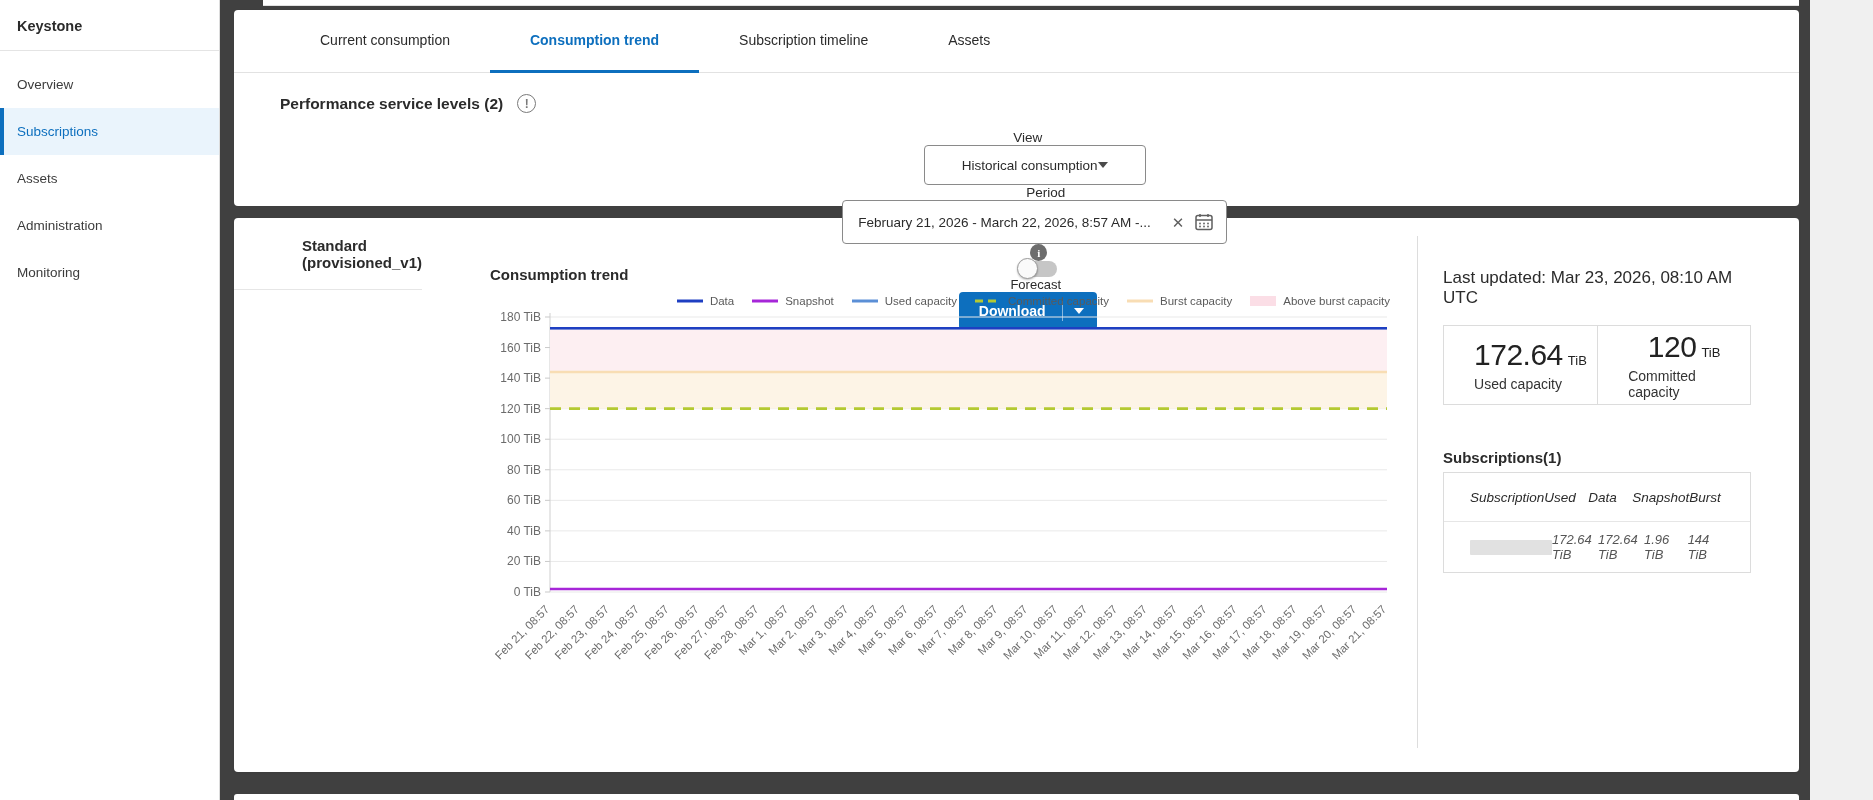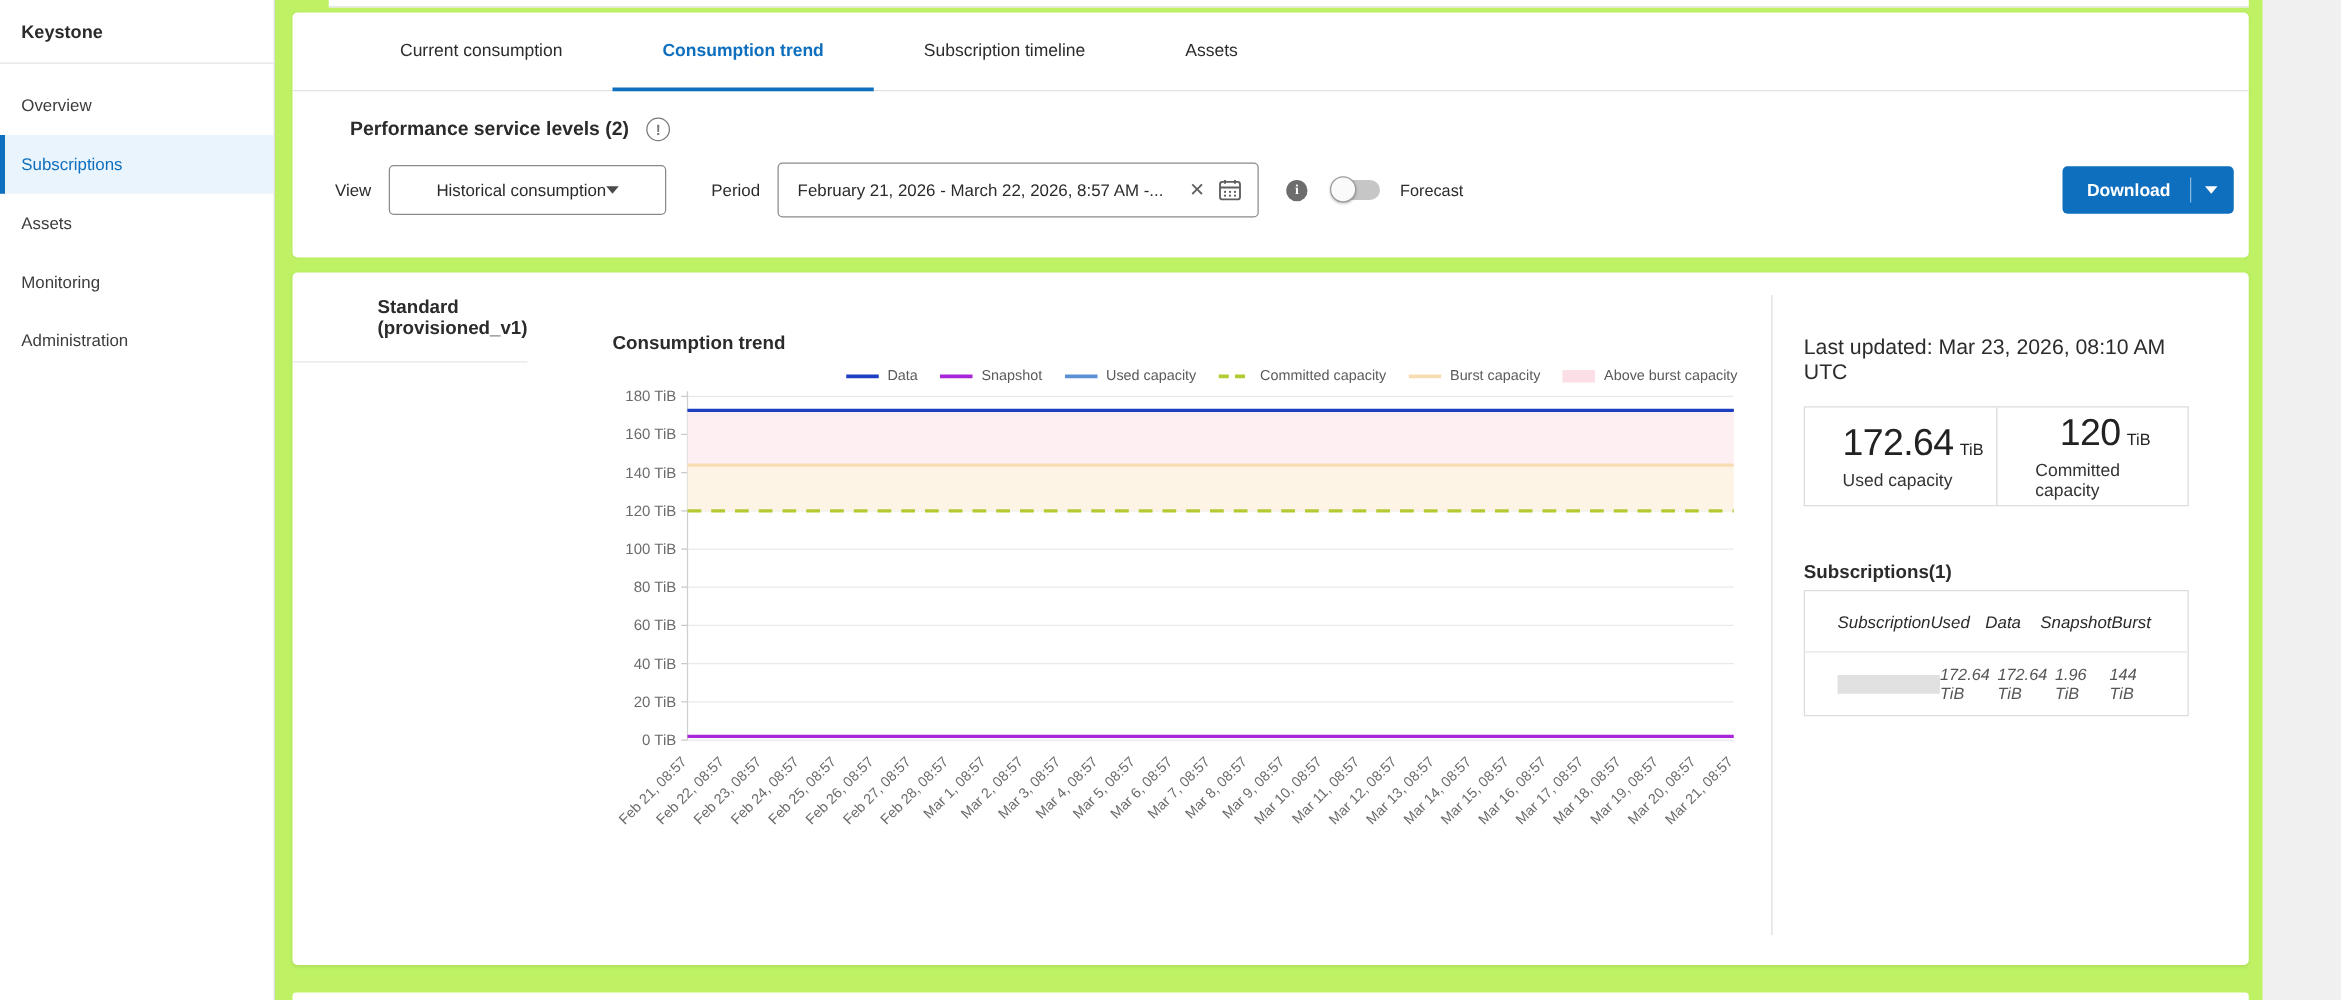--- a/index.html
+++ b/index.html
@@ -7,35 +7,35 @@
   .app { display:flex; width:1522px; height:800px; }
 
   
   .sidebar { width:220px; min-width:220px; background:#fff; border-right:1px solid #dcdcdc; height:100%; }
   .sidebar-title { font-size:14.5px; font-weight:700; color:#2b2b2b; padding:18px 0 16px 17px; border-bottom:1px solid #e4e4e4; }
   .nav-list { padding-top:10px; }
   .nav-item { height:47px; display:flex; align-items:center; padding-left:13px; border-left:4px solid transparent; font-size:13.5px; color:#3c3c3c; cursor:pointer; }
   .nav-item.active { background:#eaf4fc; border-left-color:#0d6fbe; color:#0d6fbe; }
 
   
-  .main { flex:1; background:#bef264; padding:0 11px 0 14px; position:relative; }
+  .main { flex:1; background:#404040; padding:0 11px 0 14px; position:relative; }
   .prev-card-strip { height:6px; background:#fff; margin:0 0 4px 29px; border-bottom:1px solid #e2e2e2; }
   .panel { background:#fff; border-radius:4px; }
   .panel-a { height:196px; box-shadow:0 0 2px rgba(0,0,0,.06); }
 
   
   .tabs { display:flex; height:63px; border-bottom:1px solid #e2e2e2; padding-left:46px; }
   .tab { padding:0 40px; display:flex; align-items:center; font-size:14px; color:#2b2b2b; border-bottom:3px solid transparent; margin-bottom:-1px; cursor:pointer; }
   .tab.active { color:#0d6fbe; font-weight:700; border-bottom-color:#0d6fbe; }
 
   .heading-row { display:flex; align-items:center; gap:14px; padding:21px 0 0 46px; }
   .page-heading { font-size:15.5px; font-weight:700; color:#2b2b2b; }
   .alert-circle { width:19px; height:19px; border:1.6px solid #7a7a7a; border-radius:50%; color:#7a7a7a; font-size:12px; font-weight:700; display:flex; align-items:center; justify-content:center; cursor:pointer; }
 
-  .controls-row { display:flex; align-items:center; margin-top:17px; padding-left:34px; padding-right:12px; }
+  .controls-row { display:flex; align-items:center; margin-top:17px; padding-left:34px; padding-right:12px;flex-direction:column; }
   .ctl-label { font-size:13.5px; color:#2b2b2b; }
   .select { margin-left:14px; width:222px; height:40px; border:1px solid #8a8a8a; border-radius:4px; display:flex; align-items:center; justify-content:center; padding:0 14px; font-size:13.5px; color:#2b2b2b; background:#fff; cursor:pointer; }
   .caret-down { width:0; height:0; border-left:5px solid transparent; border-right:5px solid transparent; border-top:6px solid #4a4a4a; }
   .period-label { margin-left:36px; }
   .period-field { margin-left:14px; width:385px; height:44px; border:1px solid #8a8a8a; border-radius:4px; background:#fff; display:flex; align-items:center; padding:0 12px 0 15px; gap:10px; }
   .period-text { flex:1; font-size:13.5px; color:#2b2b2b; white-space:nowrap; overflow:hidden; }
   .clear-x { font-size:15px; color:#5f5f5f; cursor:pointer; line-height:1; }
   .cal-icon { cursor:pointer; display:flex; }
   .info-filled { margin-left:22px; width:17px; height:17px; border-radius:50%; background:#6d6d6d; color:#fff; font-size:11px; font-weight:700; font-family:"Liberation Serif", serif; display:flex; align-items:center; justify-content:center; cursor:pointer; }
   .toggle { margin-left:20px; position:relative; width:38px; height:16px; background:#c6c6c6; border-radius:8px; cursor:pointer; }
@@ -79,22 +79,22 @@
 <body>
 
 <div class="app">
 
   <aside class="sidebar">
     <div class="sidebar-title">Keystone</div>
     <div class="nav-list">
       <div class="nav-item">Overview</div>
       <div class="nav-item active">Subscriptions</div>
       <div class="nav-item">Assets</div>
+      <div class="nav-item">Administration</div>
       <div class="nav-item">Monitoring</div>
-      <div class="nav-item">Administration</div>
     </div>
   </aside>
 
   <main class="main">
     <div class="prev-card-strip"></div>
 
     <section class="panel panel-a">
       <nav class="tabs">
         <div class="tab">Current consumption</div>
         <div class="tab active">Consumption trend</div>

